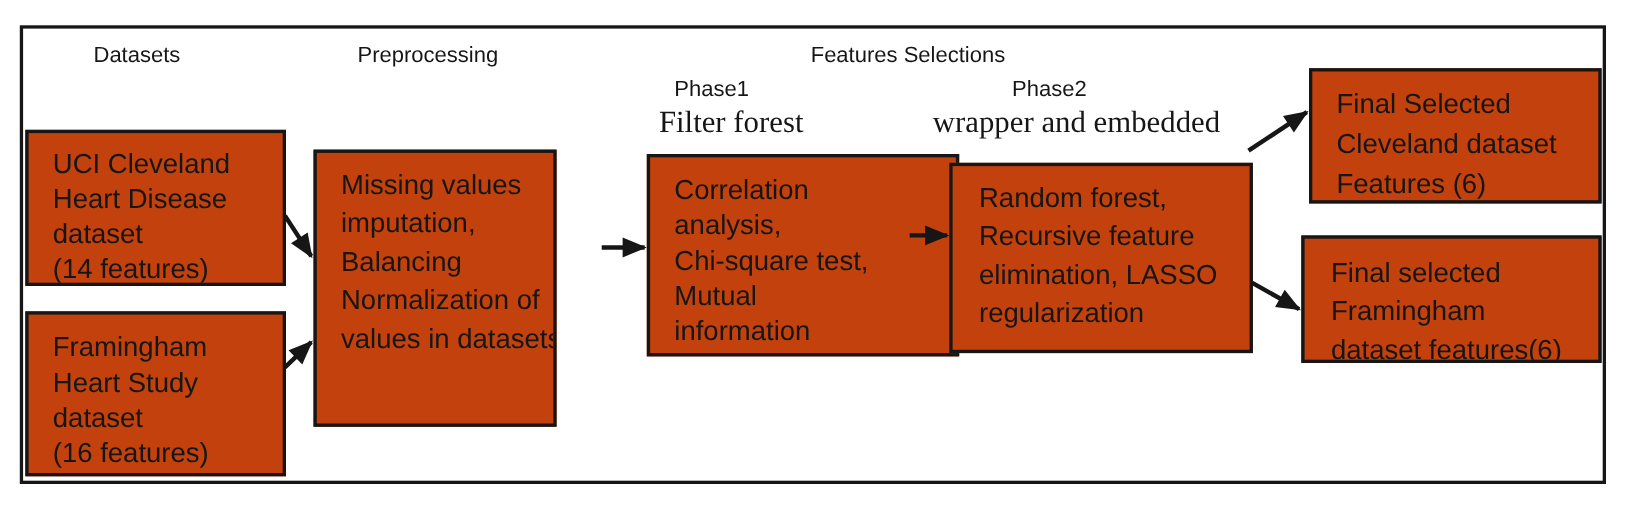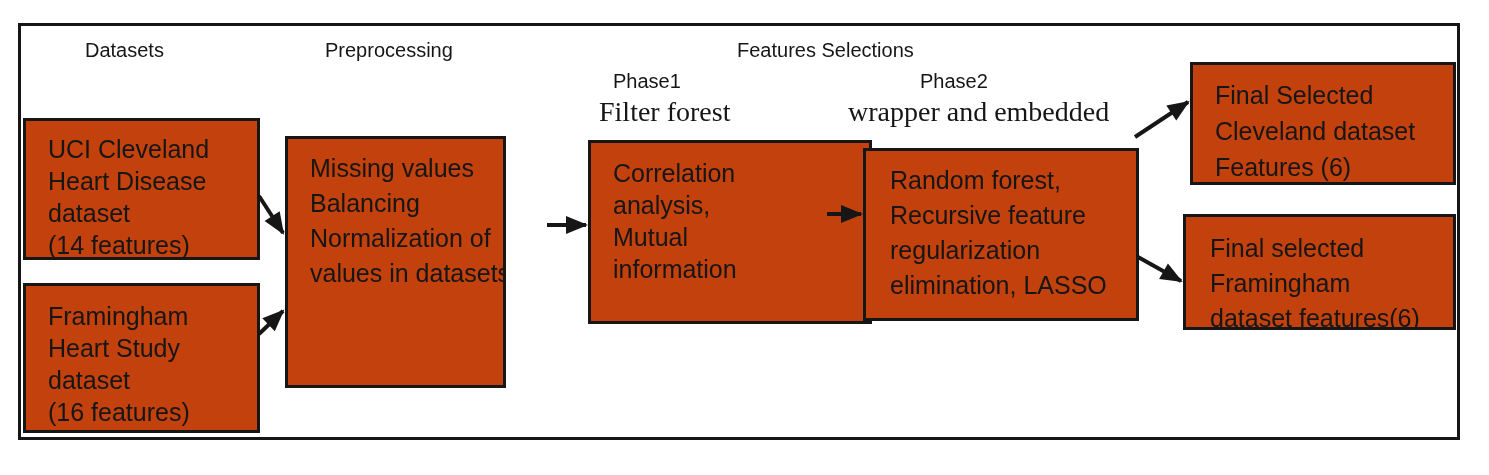--- a/index.html
+++ b/index.html
@@ -98,37 +98,39 @@
 
   <div class="box box-fram">
     <div class="ln">Framingham</div>
     <div class="ln">Heart Study</div>
     <div class="ln">dataset</div>
     <div class="ln">(16 features)</div>
   </div>
 
   <div class="box box-prep">
     <div class="ln">Missing values</div>
+    <div class="ln">imputation,</div>
     <div class="ln">Balancing</div>
     <div class="ln">Normalization of</div>
     <div class="ln">values in datasets</div>
   </div>
 
   <div class="box box-phase1">
     <div class="ln">Correlation</div>
     <div class="ln">analysis,</div>
+    <div class="ln">Chi-square test,</div>
     <div class="ln">Mutual</div>
     <div class="ln">information</div>
   </div>
 
   <div class="box box-phase2">
     <div class="ln">Random forest,</div>
     <div class="ln">Recursive feature</div>
+    <div class="ln">elimination, LASSO</div>
     <div class="ln">regularization</div>
-    <div class="ln">elimination, LASSO</div>
   </div>
 
   <div class="box box-final-cle">
     <div class="ln">Final Selected</div>
     <div class="ln">Cleveland dataset</div>
     <div class="ln">Features (6)</div>
   </div>
 
   <div class="box box-final-frm">
     <div class="ln">Final selected</div>

